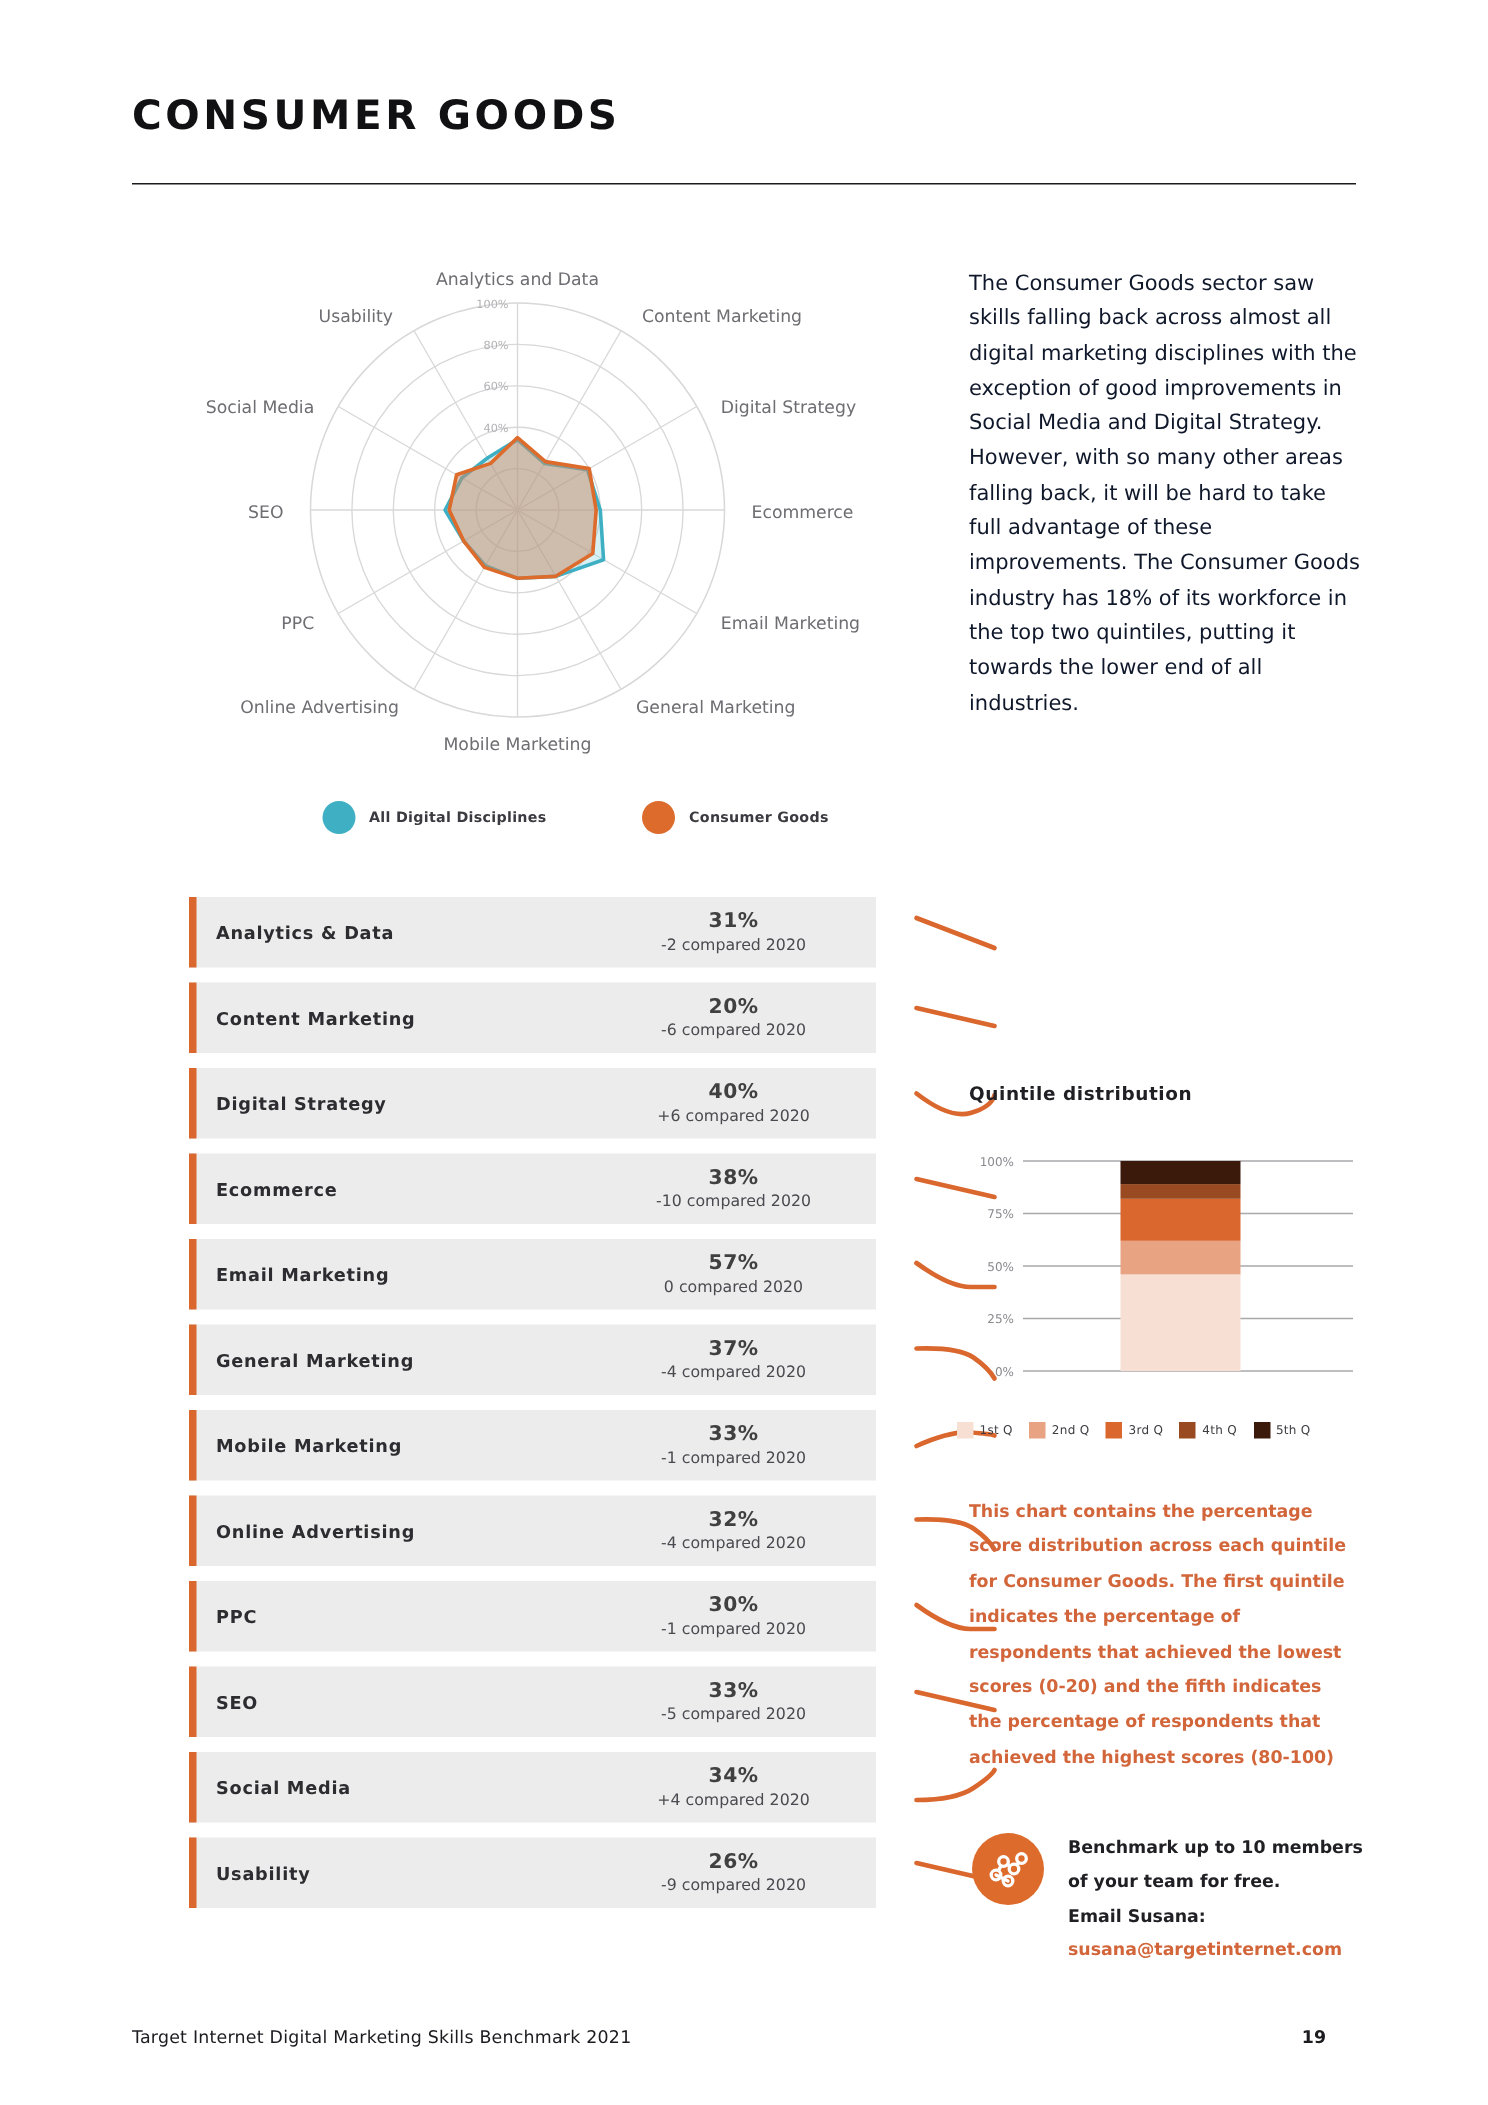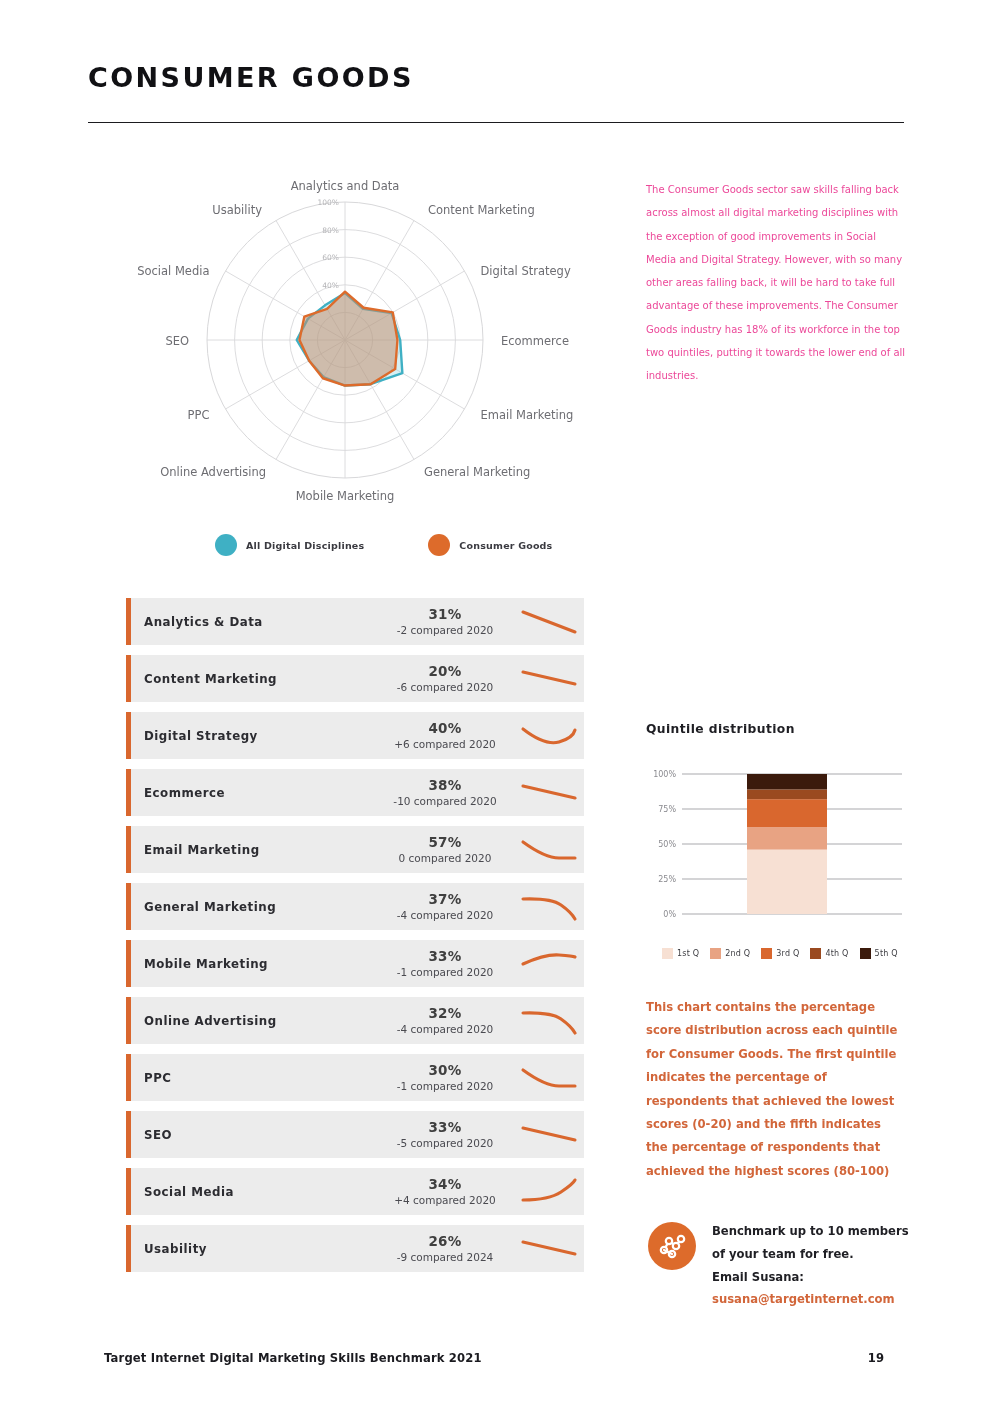--- a/index.html
+++ b/index.html
@@ -42,54 +42,55 @@
     position:absolute;left:215px;top:534px;
     display:flex;align-items:center;gap:64px;
   }
   .lg-item{display:flex;align-items:center;gap:9px;}
   .lg-dot{width:22px;height:22px;border-radius:50%;display:block;}
   .lg-text{font-size:9.5px;font-weight:bold;color:#3a3a40;letter-spacing:.2px;}
 
   
   .intro{
     position:absolute;left:646px;top:178px;width:262px;
-    font-size:10px;line-height:23.3px;color:#ec4899;
+    font-size:14px;line-height:23.3px;color:#0f172a;
   }
 
   
   .tbl{position:absolute;left:126px;top:588px;width:458px;}
   .tbl-head{
     display:flex;align-items:center;height:34px;
     background:#45434c;color:#ffffff;
   }
   .th{font-size:11.5px;font-weight:bold;letter-spacing:.7px;}
   .th-disc{flex:0 0 232px;padding-left:18px;}
   .th-res{flex:0 0 148px;text-align:center;}
   .th-trend{flex:1;text-align:center;padding-right:8px;}
 
   .row{
     display:flex;align-items:center;height:47px;
     background:#ececec;margin-top:10px;position:relative;
     border-left:5px solid #d9672e;
+    gap:44px;
   }
   .c-disc{flex:0 0 227px;padding-left:13px;font-size:11.8px;font-weight:bold;letter-spacing:.5px;color:#2c2c31;}
   .c-res{flex:0 0 148px;text-align:center;line-height:1.15;}
   .c-res .val{font-size:13.5px;font-weight:bold;color:#404040;display:block;letter-spacing:.3px;}
   .c-res .cmp{font-size:10.5px;color:#4a4a50;display:block;margin-top:2px;}
   .c-trend{flex:1;display:flex;align-items:center;justify-content:center;padding-right:6px;}
 
   
   .q-title{
     position:absolute;left:646px;top:722px;
     font-size:12.3px;font-weight:bold;letter-spacing:.4px;color:#1f1f24;
   }
   .q-chart{position:absolute;left:644px;top:762px;width:262px;height:175px;}
   .q-tick{font-family:"DejaVu Sans",sans-serif;font-size:8px;fill:#8a8a8f;}
   .q-legend{
-    position:absolute;left:662px;top:948px;
+    position:absolute;left:638px;top:948px;
     display:flex;align-items:center;gap:11px;
   }
   .q-lg{display:flex;align-items:center;gap:4px;}
   .q-sw{width:11px;height:11px;display:block;}
   .q-lt{font-size:8px;color:#3d3d42;letter-spacing:.2px;}
 
   
   .note{
     position:absolute;left:646px;top:996px;width:258px;
     font-size:11.6px;line-height:23.4px;font-weight:bold;color:#d2663a;
@@ -99,22 +100,22 @@
   .cta{position:absolute;left:648px;top:1222px;width:260px;}
   .cta-icon{
     position:absolute;left:0;top:0;width:48px;height:48px;border-radius:50%;
     background:#dd6b2b;display:flex;align-items:center;justify-content:center;
   }
   .cta-text{position:absolute;left:64px;top:-2px;width:200px;font-size:11.6px;line-height:22.8px;font-weight:bold;color:#1f1f24;}
   .cta-mail{color:#d2663a;}
 
   
   .footer-left{
-    position:absolute;left:104px;top:1351px;
-    font-size:11.6px;font-weight:bold;color:#1b1b20;letter-spacing:.15px;text-align:center;
+    position:absolute;left:88px;top:1351px;
+    font-size:11.6px;font-weight:normal;color:#1b1b20;letter-spacing:.15px;text-align:center;
   }
   .footer-right{
     position:absolute;left:860px;top:1351px;width:24px;text-align:right;
     font-size:11.6px;font-weight:bold;color:#1b1b20;
   }
 </style>
 </head>
 <body>
 
 <div class="page">
@@ -314,21 +315,21 @@
           <div class="c-trend">
             <svg width="62" height="32" viewBox="0 0 62 32">
               <path d="M4 24 Q30 24 42 16 T56 4" fill="none" stroke="#d9672e" stroke-width="3.1" stroke-linecap="round"></path>
             </svg>
           </div>
         </div>
         <div class="row">
           <div class="c-disc">Usability</div>
           <div class="c-res">
             <span class="val">26%</span>
-            <span class="cmp">-9 compared 2024</span>
+            <span class="cmp">-9 compared 2020</span>
           </div>
           <div class="c-trend">
             <svg width="62" height="32" viewBox="0 0 62 32">
               <path d="M4 9 L56 21" fill="none" stroke="#d9672e" stroke-width="3.1" stroke-linecap="round"></path>
             </svg>
           </div>
         </div>
       </div>
   </div>
 

